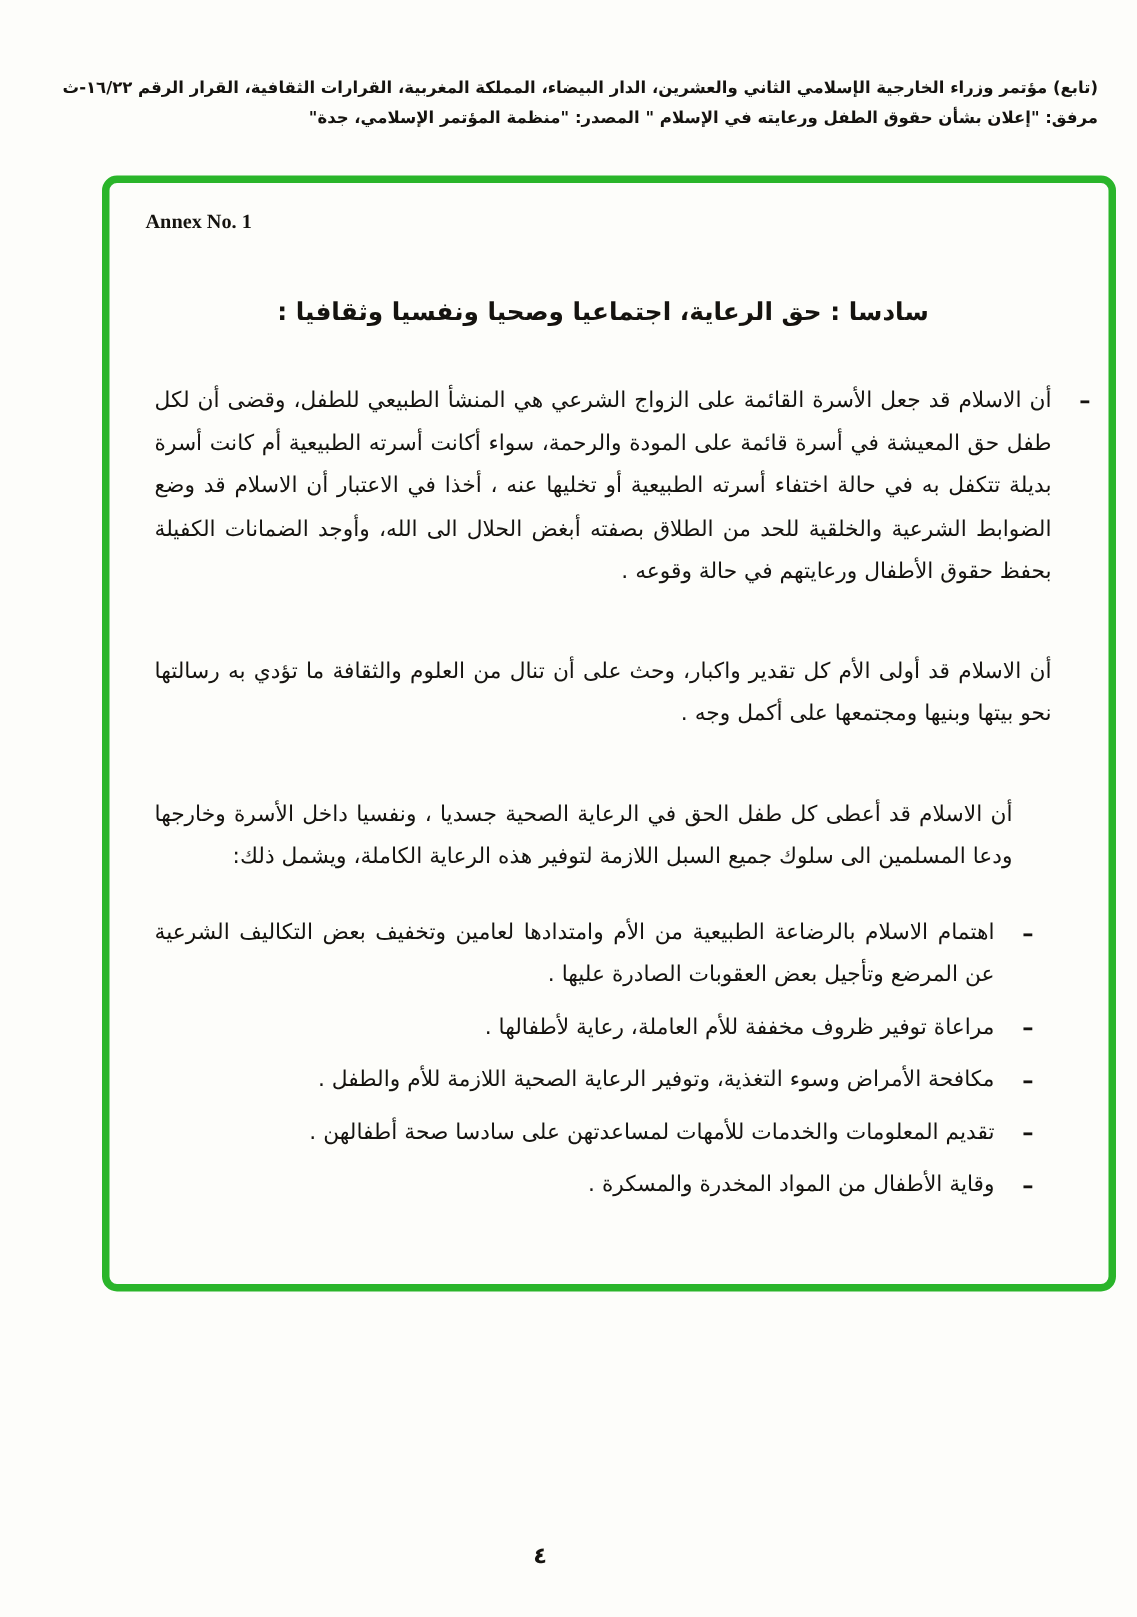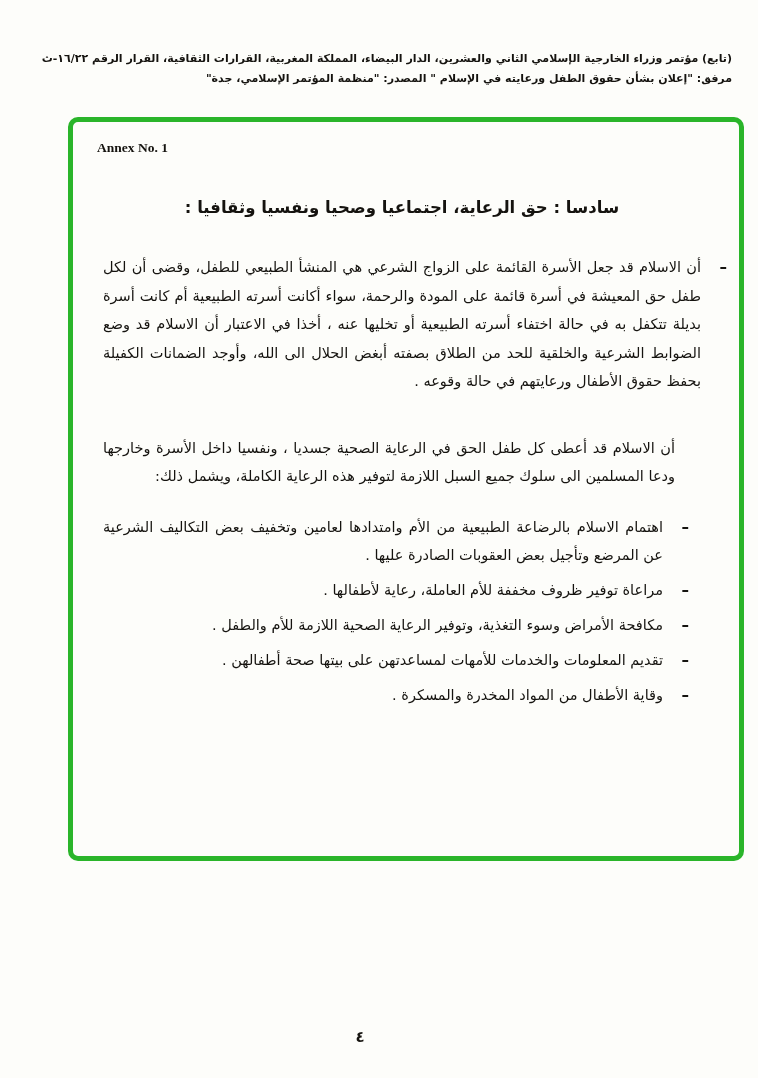--- a/index.html
+++ b/index.html
@@ -123,20 +123,24 @@
 
       <h2 class="section-title">سادسا : حق الرعاية، اجتماعيا وصحيا ونفسيا وثقافيا :</h2>
 
       <div>
 
           <div class="para-row">
             <span class="marker">–</span>
             <div class="para-text">أن الاسلام قد جعل الأسرة القائمة على الزواج الشرعي هي المنشأ الطبيعي للطفل، وقضى أن لكل طفل حق المعيشة في أسرة قائمة على المودة والرحمة، سواء أكانت أسرته الطبيعية أم كانت أسرة بديلة تتكفل به في حالة اختفاء أسرته الطبيعية أو تخليها عنه ، أخذا في الاعتبار أن الاسلام قد وضع الضوابط الشرعية والخلقية للحد من الطلاق بصفته أبغض الحلال الى الله، وأوجد الضمانات الكفيلة بحفظ حقوق الأطفال ورعايتهم في حالة وقوعه .</div>
           </div>
 
+          <div class="para-row">
+            <span class="marker"></span>
+            <div class="para-text">أن الاسلام قد أولى الأم كل تقدير واكبار، وحث على أن تنال من العلوم والثقافة ما تؤدي به رسالتها نحو بيتها وبنيها ومجتمعها على أكمل وجه .</div>
+          </div>
 
 
           <div class="para-row">
             <span class="marker"></span>
             <div class="para-text">أن الاسلام قد أعطى كل طفل الحق في الرعاية الصحية جسديا ، ونفسيا داخل الأسرة وخارجها ودعا المسلمين الى سلوك جميع السبل اللازمة لتوفير هذه الرعاية الكاملة، ويشمل ذلك:</div>
           </div>
         </div>
 
       <div class="sub-list">
 
@@ -150,21 +154,21 @@
             <div class="sub-text">مراعاة توفير ظروف مخففة للأم العاملة، رعاية لأطفالها .</div>
           </div>
 
           <div class="sub-row">
             <span class="marker">–</span>
             <div class="sub-text">مكافحة الأمراض وسوء التغذية، وتوفير الرعاية الصحية اللازمة للأم والطفل .</div>
           </div>
 
           <div class="sub-row">
             <span class="marker">–</span>
-            <div class="sub-text">تقديم المعلومات والخدمات للأمهات لمساعدتهن على بيتها صحة أطفالهن .</div>
+            <div class="sub-text">تقديم المعلومات والخدمات للأمهات لمساعدتهن على سادسا صحة أطفالهن .</div>
           </div>
 
           <div class="sub-row">
             <span class="marker">–</span>
             <div class="sub-text">وقاية الأطفال من المواد المخدرة والمسكرة .</div>
           </div>
         </div>
 
     </div>
   </div>

